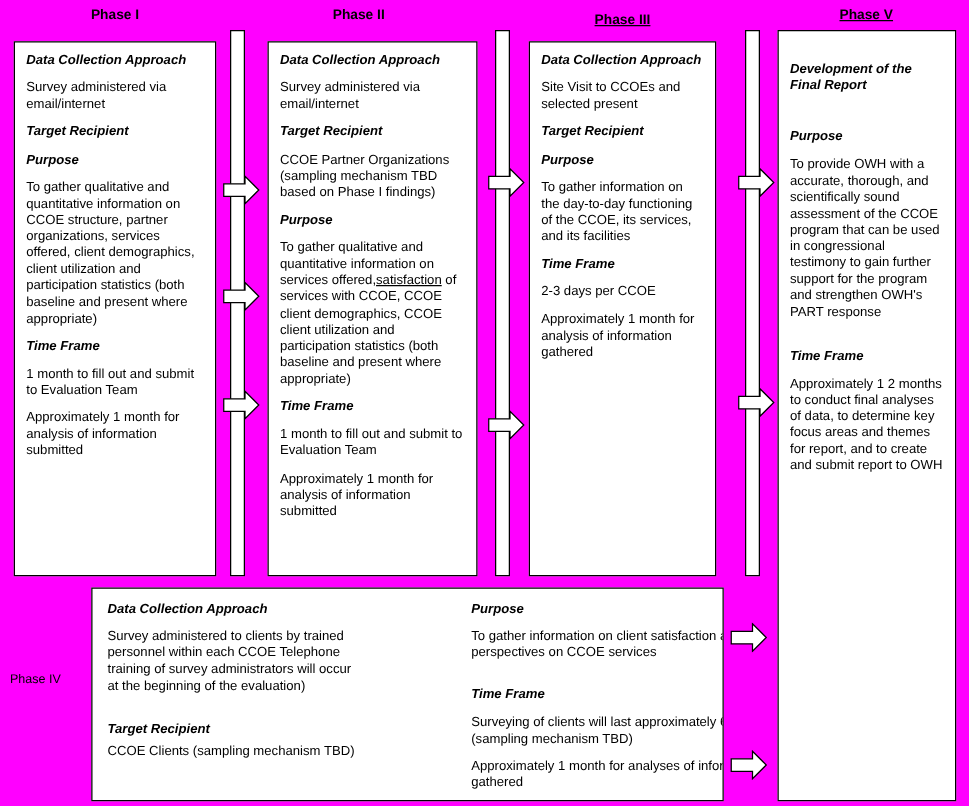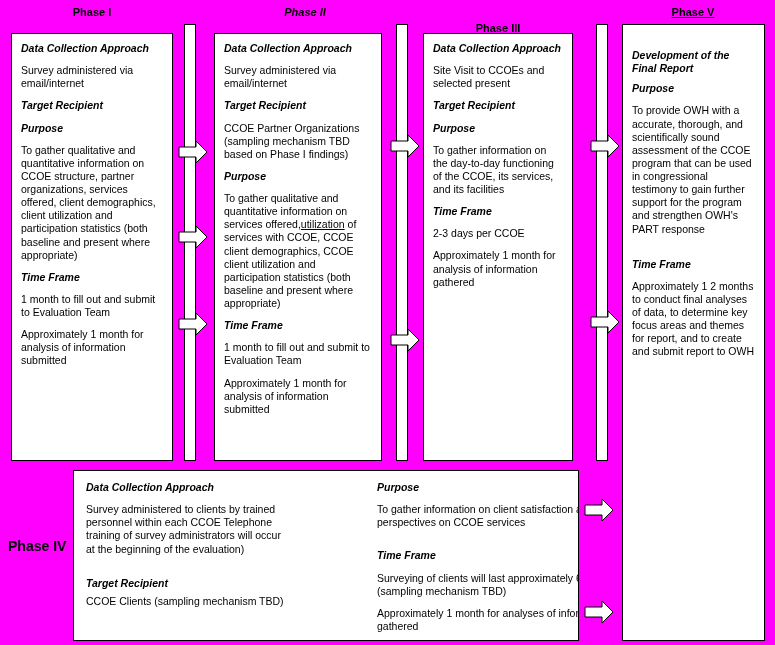--- a/index.html
+++ b/index.html
@@ -57,33 +57,33 @@
   .arrow {
     position: absolute;
     width: 30px;
     height: 24px;
   }
   .col-left { position: absolute; }
   .col-right { position: absolute; }
   .underline { text-decoration: underline; }
   .phase4-label {
     position: absolute;
-    font-weight: bold;
-    font-size: 14px;
+    font-weight: normal;
+    font-size: 10px;
     color: #000;
   }
 </style>
 </head>
 <body>
 
 <div class="canvas">
 
   <div class="phase-header" style="left:42px; top:6px; width:100px;">Phase I</div>
-  <div class="phase-header" style="left:255px; top:6px; width:100px;font-style:italic;">Phase II</div>
-  <div class="phase-header" style="left:448px; top:22px; width:100px;">Phase III</div>
+  <div class="phase-header" style="left:237px; top:6px; width:100px;">Phase II</div>
+  <div class="phase-header" style="left:448px; top:10px; width:100px;text-decoration:underline;">Phase III</div>
   <div class="phase-header" style="left:643px; top:6px; width:100px;text-decoration:underline;">Phase V</div>
 
   <div class="sep" style="left:184px; top:24px; width:12px; height:437px;"></div>
   <div class="sep" style="left:396px; top:24px; width:12px; height:437px;"></div>
   <div class="sep" style="left:596px; top:24px; width:12px; height:437px;"></div>
 
   <div class="box" style="left:11px; top:33px; width:162px; height:428px;">
     <p class="hdr">Data Collection Approach</p>
     <p>Survey administered via email/internet</p>
     <p class="hdr">Target Recipient</p>
@@ -93,39 +93,39 @@
     <p>1 month to fill out and submit to Evaluation Team</p>
     <p>Approximately 1 month for analysis of information submitted</p>
   </div>
 
   <div class="box" style="left:214px; top:33px; width:168px; height:428px;">
     <p class="hdr">Data Collection Approach</p>
     <p>Survey administered via email/internet</p>
     <p class="hdr">Target Recipient</p>
     <p>CCOE Partner Organizations (sampling mechanism TBD based on Phase I findings)</p>
     <p class="hdr">Purpose</p>
-    <p><span>To gather qualitative and quantitative information on services offered,</span><span class="underline">utilization</span><span> of services with CCOE, CCOE client demographics, CCOE client utilization and participation statistics (both baseline and present where appropriate)</span></p>
+    <p><span>To gather qualitative and quantitative information on services offered,</span><span class="underline">satisfaction</span><span> of services with CCOE, CCOE client demographics, CCOE client utilization and participation statistics (both baseline and present where appropriate)</span></p>
     <p class="hdr">Time Frame</p>
     <p>1 month to fill out and submit to Evaluation Team</p>
     <p>Approximately 1 month for analysis of information submitted</p>
   </div>
 
   <div class="box" style="left:423px; top:33px; width:150px; height:428px;">
     <p class="hdr">Data Collection Approach</p>
     <p>Site Visit to CCOEs and selected present</p>
     <p class="hdr">Target Recipient</p>
     <p class="hdr">Purpose</p>
     <p>To gather information on the day-to-day functioning of the CCOE, its services, and its facilities</p>
     <p class="hdr">Time Frame</p>
     <p>2-3 days per CCOE</p>
     <p>Approximately 1 month for analysis of information gathered</p>
   </div>
 
   <div class="box" style="left:622px; top:24px; width:143px; height:617px; padding-top:24px;">
-    <p class="hdr" style="margin-bottom:7px;">Development of the Final Report</p>
+    <p class="hdr" style="margin-bottom:28px;">Development of the Final Report</p>
     <p class="hdr">Purpose</p>
     <p style="margin-bottom:22px;">To provide OWH with a accurate, thorough, and scientifically sound assessment of the CCOE program that can be used in congressional testimony to gain further support for the program and strengthen OWH's PART response</p>
     <p class="hdr">Time Frame</p>
     <p>Approximately 1 2 months to conduct final analyses of data, to determine key focus areas and themes for report, and to create and submit report to OWH</p>
   </div>
 
   <div class="phase4-label" style="left:8px; top:538px;">Phase IV</div>
 
   <div class="box" style="left:73px; top:470px; width:506px; height:171px; padding:10px 12px;">
     <div class="col-left" style="left:12px; top:10px; width:210px;">

